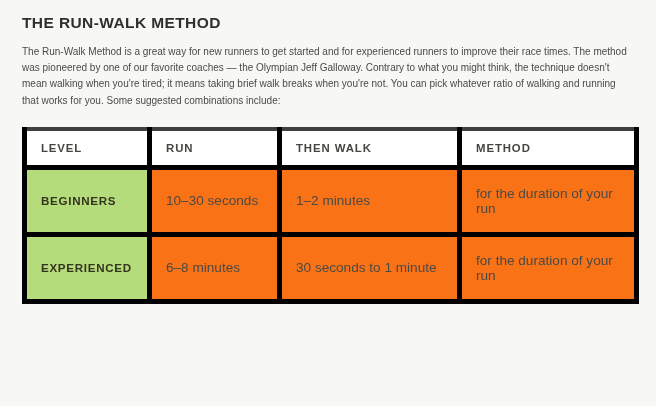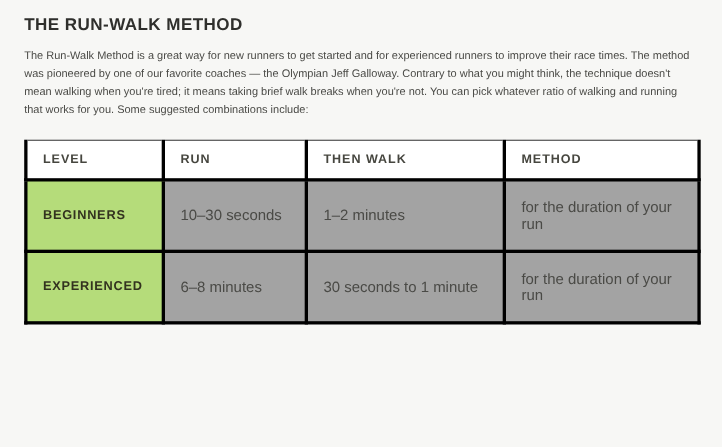--- a/index.html
+++ b/index.html
@@ -38,38 +38,38 @@
     max-width: 618px;
   }
   table.combos {
     border-collapse: collapse;
     width: 612px;
     background: #ffffff;
     table-layout: fixed;
   }
   table.combos th,
   table.combos td {
-    border: 3px solid #000000;
+    border: 5px solid #000000;
     text-align: left;
     vertical-align: middle;
   }
   table.combos thead th {
     font-size: 11.4px;
     font-weight: bold;
     letter-spacing: 0.9px;
     color: #46463f;
     padding: 11px 0 11px 14px;
     background: #ffffff;
-    border-top: 1px solid #404040;
+    border-top: 4px solid #404040;
   }
   table.combos tbody td {
     font-size: 13.6px;
     color: #4a4a46;
     padding: 16px 12px 16px 14px;
-    background: #a3a3a3;
+    background: #f97316;
   }
   table.combos tbody td.level {
     background: #b5dc7a;
     font-size: 11.6px;
     font-weight: bold;
     letter-spacing: 0.7px;
     color: #33331f;
     text-transform: uppercase;
   }
   col.c-level { width: 125px; }

